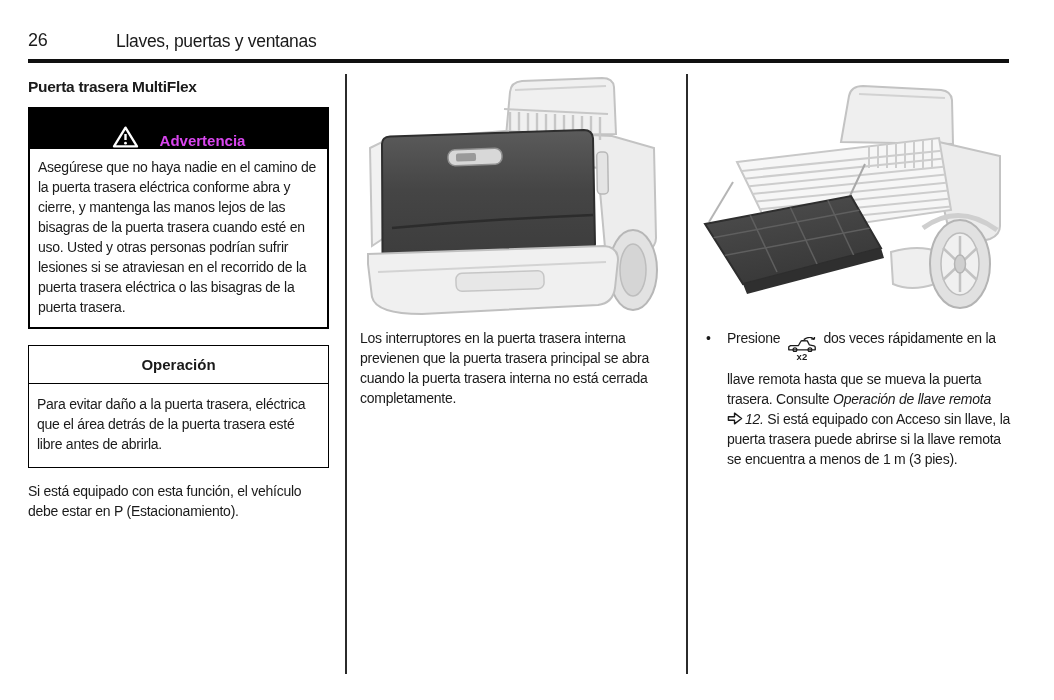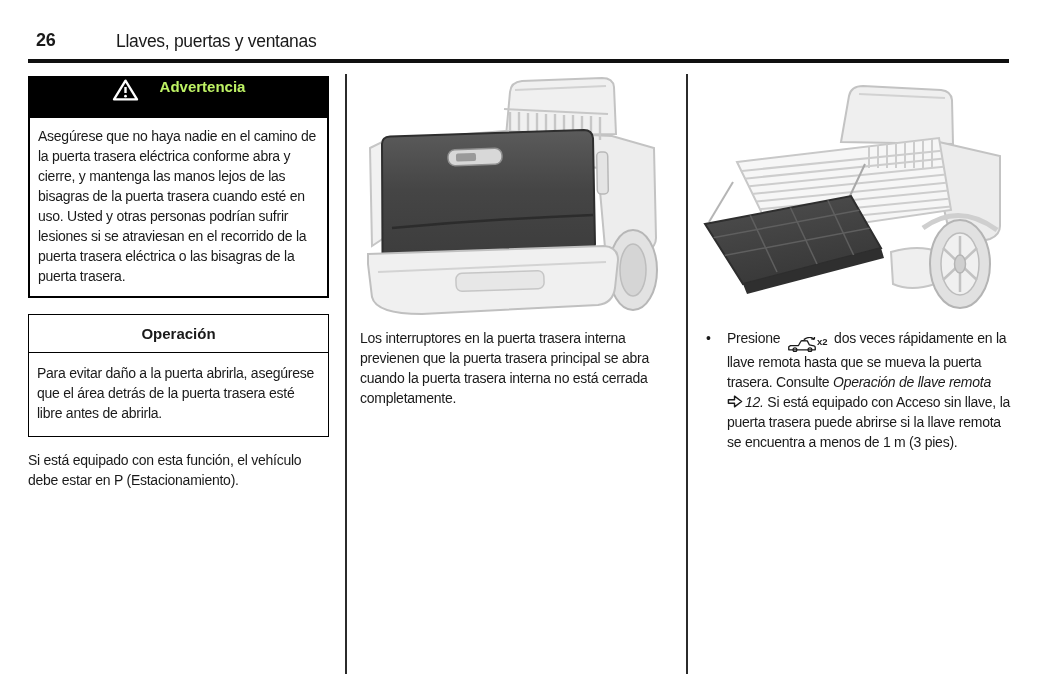--- a/index.html
+++ b/index.html
@@ -1,91 +1,92 @@
 <!DOCTYPE html>
 <html><head>
 <meta charset="utf-8">
 <style>
   * { margin:0; padding:0; box-sizing:border-box; }
   html,body { width:1054px; height:700px; background:#fff; overflow:hidden;
     font-family:"Liberation Sans","DejaVu Sans",sans-serif; color:#1a1a1a; }
   .abs { position:absolute; }
 
   
-  #page-number { left:28px; top:30px; font-size:18px; font-weight:bold; letter-spacing:-0.3px;margin-left:8px; }
+  #page-number { left:28px; top:30px; font-size:18px; font-weight:normal; letter-spacing:-0.3px; }
   #chapter-title { left:116px; top:31px; font-size:17.5px; font-weight:normal; letter-spacing:-0.3px; }
   #header-rule { left:28px; top:59px; width:981px; height:3.5px; background:#101010; }
 
   .col-divider { width:1.8px; background:#2b2b2b; top:74px; height:600px; }
   #divider-1 { left:345px; }
   #divider-2 { left:686px; }
 
   .col { top:76px; }
   #col-left { left:28px; width:301px; }
   #col-middle { left:360px; width:312px; }
   #col-right { left:701px; width:310px; }
 
   .section-title { font-size:15.5px; font-weight:bold; letter-spacing:-0.3px; margin:2px 0 11px 0; }
   .para { font-size:14px; line-height:20px; letter-spacing:-0.25px; }
 
   .warning-box { border:2px solid #000; }
-  .warning-head { background:#000; color:#bef264; height:40px; display:flex;
-    align-items:flex-start; justify-content:center; gap:21px; font-size:15px; font-weight:bold; }
+  .warning-head { background:#000; color:#d946ef; height:40px; display:flex;
+    align-items:flex-end; justify-content:center; gap:21px; font-size:15px; font-weight:bold; }
   .warning-body { padding:8px 8px 10px 8px;border-radius:7px; }
 
   .caution-box { border:1.8px solid #000; margin-top:16px; }
   .caution-head { height:38px; display:flex; align-items:center; justify-content:center;
     font-size:15px; font-weight:bold; border-bottom:1.8px solid #000; }
   .caution-body { padding:10px 8px 13px 8px; }
 
   .note-para { margin-top:13px; }
   .mid-para { margin-top:6px; }
 
   .intro-para { margin-bottom:14px; }
   .bullet-row { display:flex; margin-top:12px; }
   .bullet-glyph { width:26px; flex:0 0 26px; font-size:14px; line-height:20px; padding-left:5px; }
   .bullet-text { flex:1; }
   .it { font-style:italic; }
 
-  .fob-icon { display:inline-flex; flex-direction:row; 
-    vertical-align:-9px; margin:0 3px; line-height:0; }
+  .fob-icon { display:inline-flex; flex-direction:column; align-items:center;
+    vertical-align:-9px; margin:8px 3px; line-height:0; }
   .fob-sub { font-size:9.5px; line-height:9px; letter-spacing:0; font-weight:bold; }
   .xref-arrow { vertical-align:-2px; margin-right:2px; }
 
   .illus { display:block; }
 </style>
 </head>
 <body>
 
 <div class="abs" id="page-number">26</div>
 <div class="abs" id="chapter-title">Llaves, puertas y ventanas</div>
 <div class="abs" id="header-rule"></div>
 
 <div class="abs col-divider" id="divider-1"></div>
 <div class="abs col-divider" id="divider-2"></div>
 
 <div class="abs col" id="col-left">
+  <div class="section-title">Puerta trasera MultiFlex</div>
 
   <div class="warning-box">
     <div class="warning-head">
       <span style="line-height:0">
         <svg width="27" height="24" viewBox="0 0 27 24">
           <path d="M13.5,2.6 L25,21.4 L2,21.4 Z" fill="none" stroke="#fff" stroke-width="2.3" stroke-linejoin="round"></path>
           <line x1="13.5" y1="9" x2="13.5" y2="15" stroke="#fff" stroke-width="2.4"></line>
           <circle cx="13.5" cy="18.2" r="1.4" fill="#fff"></circle>
         </svg>
       </span>
       <span>Advertencia</span>
     </div>
     <div class="warning-body para">Asegúrese que no haya nadie en el camino de la puerta trasera eléctrica conforme abra y cierre, y mantenga las manos lejos de las bisagras de la puerta trasera cuando esté en uso. Usted y otras personas podrían sufrir lesiones si se atraviesan en el recorrido de la puerta trasera eléctrica o las bisagras de la puerta trasera.</div>
   </div>
 
   <div class="caution-box">
     <div class="caution-head">Operación</div>
-    <div class="caution-body para">Para evitar daño a la puerta abrirla, asegúrese que el área detrás de la puerta trasera esté libre antes de abrirla.</div>
+    <div class="caution-body para">Para evitar daño a la puerta trasera, eléctrica que el área detrás de la puerta trasera esté libre antes de abrirla.</div>
   </div>
 
   <div class="para note-para">Si está equipado con esta función, el vehículo debe estar en P (Estacionamiento).</div>
 </div>
 
 <div class="abs col" id="col-middle">
   <svg class="illus" width="306" height="246" viewBox="0 0 306 246">
     <defs>
       <linearGradient id="tg1" x1="0" y1="0" x2="0" y2="1">
         <stop offset="0" stop-color="#5b5b5b"></stop>

